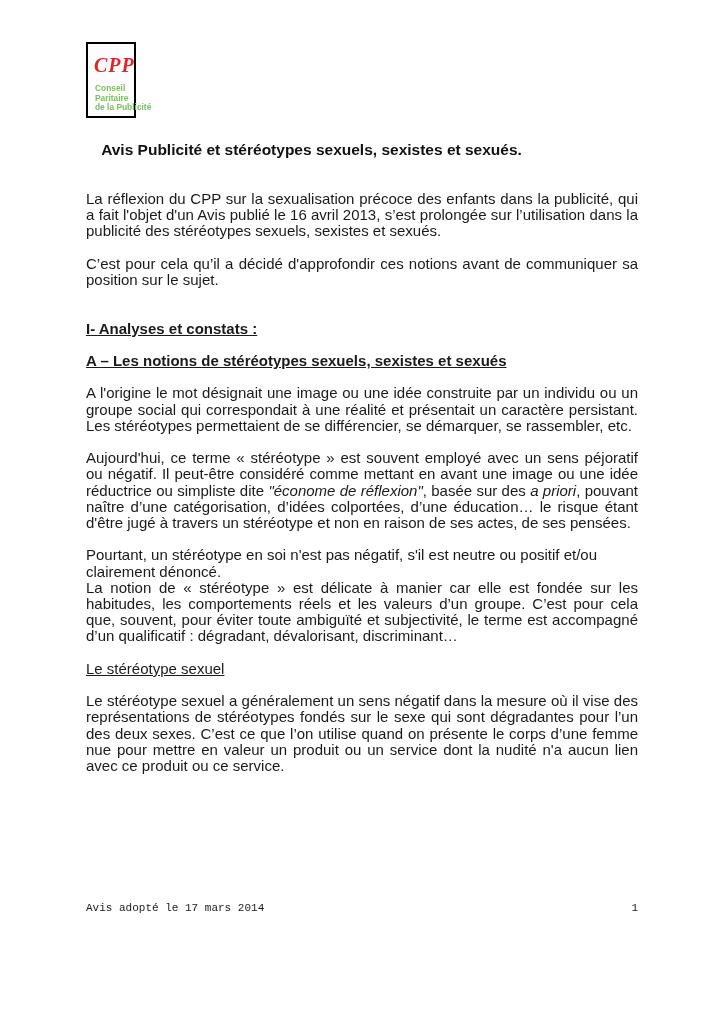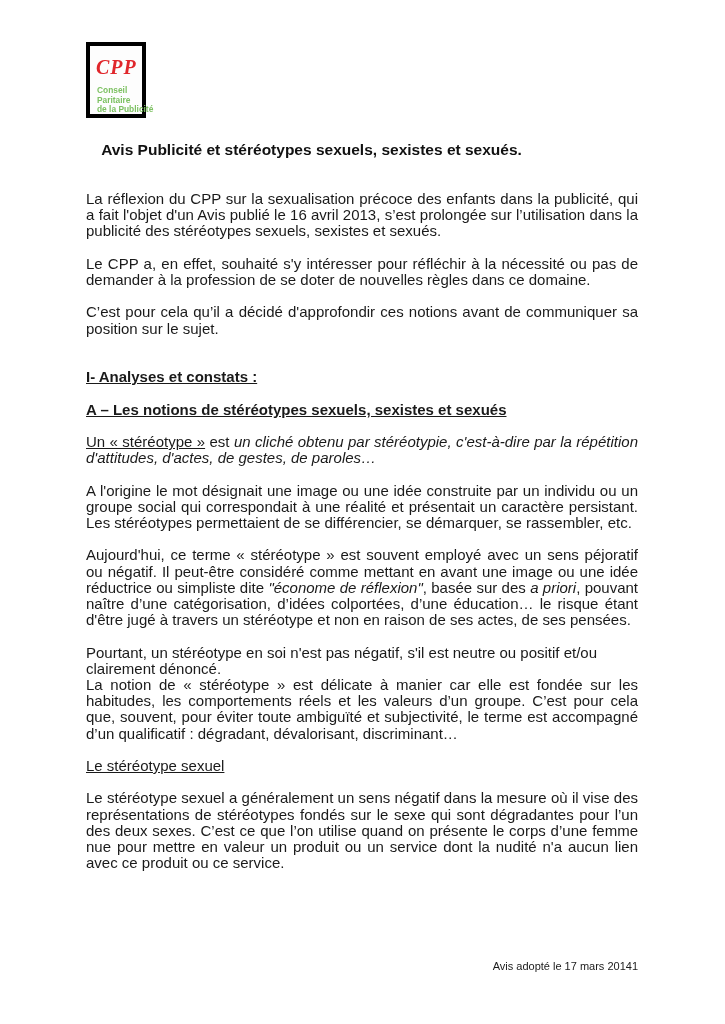--- a/index.html
+++ b/index.html
@@ -1,57 +1,55 @@
 <!DOCTYPE html>
 <html><head>
 <meta charset="utf-8">
 <style>
   html, body { margin: 0; padding: 0; background: #ffffff; }
   body { width: 725px; height: 1024px; position: relative; overflow: hidden;
          font-family: "Liberation Sans", sans-serif; color: #1a1a1a; }
-  .logo { position: absolute; left: 86px; top: 42px; width: 60px; height: 76px;
-          border: 4px solid #000000; box-sizing: border-box; background: #fdfdfd; }
+  .logo { position: absolute; left: 86px; top: 42px; width: 50px; height: 76px;
+          border: 2px solid #000000; box-sizing: border-box; background: #fdfdfd; }
   .logo-cpp { position: absolute; left: 6px; top: 10px; font-family: "Liberation Serif", serif;
               font-style: italic; font-weight: bold; font-size: 20px; color: #e0262b; letter-spacing: 1px; }
   .logo-text { position: absolute; left: 7px; top: 40px; font-size: 8.4px; font-weight: bold;
                color: #7cc061; line-height: 9.5px; white-space: nowrap; }
   .title { position: absolute; left: 0; width: 623px; top: 141px; text-align: center;
            font-weight: bold; font-size: 15.5px; color: #111; }
   .content { position: absolute; left: 86px; top: 191px; width: 552px;
              font-size: 15px; line-height: 16.2px; }
   .content p { margin: 0 0 16.2px 0; text-align: justify; }
   .content .u { text-decoration: underline; }
   .content .b { font-weight: bold; }
   .content .i { font-style: italic; }
   .gap { height: 16.2px; }
-  .footer { position: absolute; left: 86px; top: 960px; width: 552px; font-size: 11px;
-            display: flex; justify-content: flex-end; }
+  .footer { position: absolute; left: 86px; top: 902px; width: 552px; font-size: 11px;
+            display: flex; justify-content: space-between; font-family: Liberation Mono, monospace; }
 </style>
 </head>
 <body>
 
 <div class="logo">
   <div class="logo-cpp">CPP</div>
   <div class="logo-text">
     <div>Conseil</div>
     <div>Paritaire</div>
     <div>de la Publicité</div>
   </div>
 </div>
 
 <div class="title">Avis Publicité et stéréotypes sexuels, sexistes et sexués.</div>
 
 <div class="content">
   <p>La réflexion du CPP sur la sexualisation précoce des enfants dans la publicité, qui a fait l'objet d'un Avis publié le 16 avril 2013,  s’est prolongée sur l’utilisation dans la publicité des stéréotypes sexuels, sexistes et sexués.</p>
-  <p>Le CPP a, en effet, souhaité s'y intéresser pour réfléchir à la nécessité ou pas de demander à la profession de se doter de nouvelles règles dans ce domaine.</p>
   <p>C’est pour cela qu’il a décidé d'approfondir ces notions avant de communiquer sa position sur le sujet.</p>
   <div class="gap"></div>
   <p class="b u" style="display:inline-block">I- Analyses et constats :</p>
   <p class="b u" style="display:inline-block">A – Les notions de stéréotypes sexuels, sexistes et sexués</p>
-  <p><span class="u">Un « stéréotype »</span><span> est </span><span class="i">un cliché obtenu par stéréotypie, c'est-à-dire par la répétition d'attitudes, d'actes, de gestes, de paroles…</span></p>
   <p>A l'origine le mot désignait une image ou une idée construite par un individu ou un groupe social qui correspondait à une réalité et présentait un caractère persistant. Les stéréotypes permettaient  de se différencier, se démarquer, se rassembler, etc.</p>
   <p><span>Aujourd'hui, ce terme « stéréotype » est souvent employé avec un sens péjoratif ou négatif. Il peut-être considéré comme mettant en avant une image ou une idée réductrice ou simpliste dite </span><span class="i">"économe de réflexion"</span><span>, basée sur des </span><span class="i">a priori</span><span>, pouvant naître d’une catégorisation, d’idées colportées, d’une éducation…  le risque étant d'être jugé à travers un stéréotype et non en raison de ses actes, de ses pensées.</span></p>
   <p><span style="display:block;text-align:left">Pourtant, un stéréotype en soi n'est pas négatif, s'il est neutre ou positif et/ou clairement dénoncé.</span><span>La notion de « stéréotype » est délicate à manier car elle est fondée sur les habitudes, les comportements réels et les valeurs d’un groupe. C’est pour cela que, souvent, pour éviter toute ambiguïté et subjectivité, le terme est accompagné d’un qualificatif : dégradant, dévalorisant, discriminant…</span></p>
   <p class="u" style="display:inline-block">Le stéréotype sexuel</p>
   <p>Le stéréotype sexuel a généralement un sens négatif dans la mesure où il vise des représentations de stéréotypes fondés sur le sexe qui sont dégradantes pour l’un des deux sexes. C’est ce que l’on utilise quand on présente le corps d’une femme nue pour mettre en valeur un produit ou un service dont la nudité n'a aucun lien avec ce produit ou ce service.</p>
 </div>
 
 <div class="footer">
   <span>Avis adopté le 17 mars 2014</span>
   <span>1</span>

